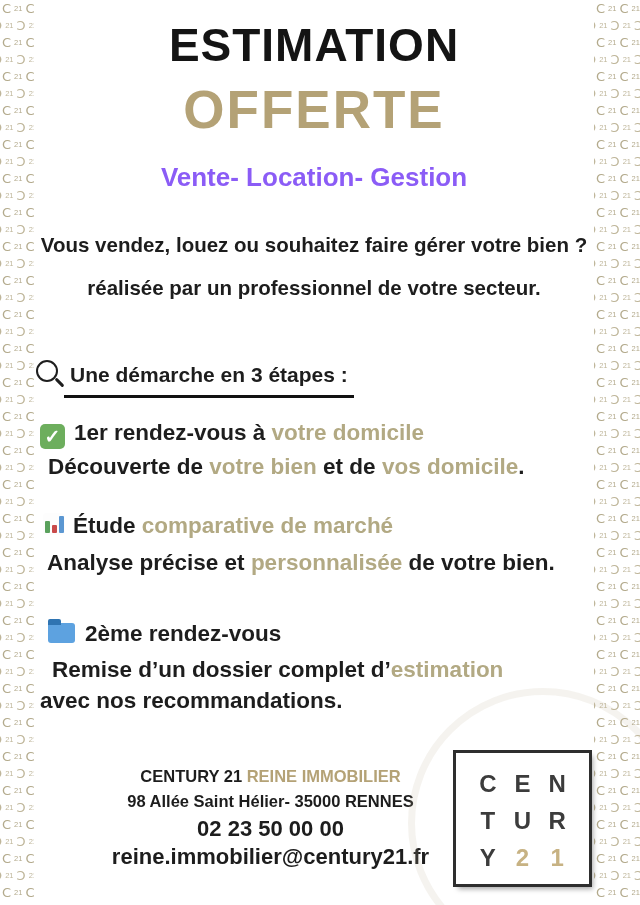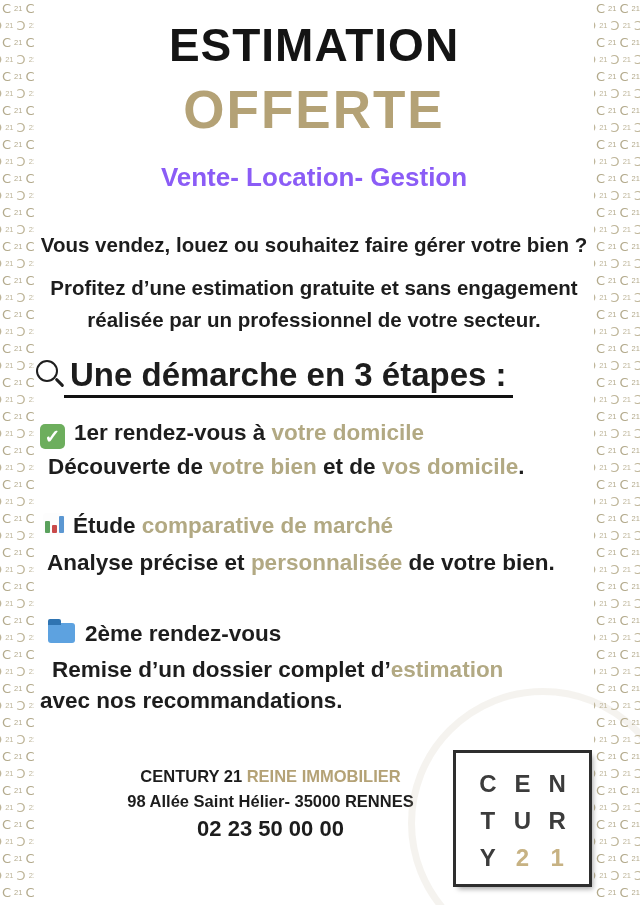--- a/index.html
+++ b/index.html
@@ -36,21 +36,21 @@
   
   .title1 { top:16px; width:100%; text-align:center; font-size:46px; line-height:58px; letter-spacing:1px; color:#141414; }
   .title2 { top:78px; width:100%; text-align:center; font-size:53px; line-height:64px; letter-spacing:2px; color:#b4a276; }
   .tagline { top:158px; width:100%; text-align:center; font-size:26px; line-height:38px; color:#8b5cf6; }
 
   
   .q     { top:214px; width:100%; text-align:center; font-size:20.5px; line-height:30px;margin-top:16px; }
   .pitch { top:272px; width:100%; text-align:center; font-size:20.5px; line-height:32px; }
 
   
-  .process-heading { top:358px; left:2px; font-size:33px; line-height:34px; display:flex; align-items:flex-start; }
+  .process-heading { top:358px; left:2px; font-size:21px; line-height:34px; display:flex; align-items:flex-start; }
   .icon-magnifier { position:relative; width:22px; height:22px; margin-top:2px; flex:0 0 22px;
     border:2.5px solid #1e1e1e; border-radius:50%; background:#fff; }
   .icon-magnifier::after { content:""; position:absolute; width:3px; height:11px; background:#1e1e1e;
     right:-5px; bottom:-8px; transform:rotate(-45deg); border-radius:2px; }
   .process-heading .ul { margin-left:6px; border-bottom:3px solid #111; padding:0 6px 3px 6px; }
 
   
   .step-line { font-size:22.5px; line-height:30px; white-space:nowrap; }
   .gold { color:#b2a983; }
   .gold-strong { color:#b4a276; }
@@ -738,21 +738,20 @@
   <div class="watermark-ring"></div>
 
   <div class="content">
 
     <div class="abs title1">ESTIMATION</div>
     <div class="abs title2">OFFERTE</div>
     <div class="abs tagline">Vente- Location- Gestion</div>
 
     <div class="abs q">Vous vendez, louez ou souhaitez faire gérer votre bien ?</div>
     <div class="abs pitch">
-      <div>Profitez d’une estimation gratuite et sans engagement</div>
       <div>réalisée par un professionnel de votre secteur.</div>
     </div>
 
     <div class="abs process-heading">
       <span class="icon-magnifier"></span>
       <span class="ul">Une démarche en 3 étapes :</span>
     </div>
 
     <div class="abs step-line" style="top:418px; left:6px;">
       <span class="icon-check"></span><span>1er rendez-vous à </span><span class="gold">votre domicile</span>
@@ -774,20 +773,21 @@
     <div class="abs step-line" style="top:655px; left:18px;">
       <span>Remise d’un dossier complet d’</span><span class="gold">estimation</span>
     </div>
     <div class="abs step-line" style="top:686px; left:6px;">avec nos recommandations.</div>
 
     <div class="abs footer-line f-small f1">
       <span>CENTURY 21 </span><span class="gold-strong">REINE IMMOBILIER</span>
     </div>
     <div class="abs footer-line f-small f2">98 Allée Saint Hélier- 35000 RENNES</div>
     <div class="abs footer-line f-big f3">02 23 50 00 00</div>
+    <div class="abs footer-line f-big f4">reine.immobilier@century21.fr</div>
   </div>
 
   <div class="logo-box">
     <div class="logo-grid">
       <span class="logo-cell">C</span>
       <span class="logo-cell">E</span>
       <span class="logo-cell">N</span>
       <span class="logo-cell">T</span>
       <span class="logo-cell">U</span>
       <span class="logo-cell">R</span>

